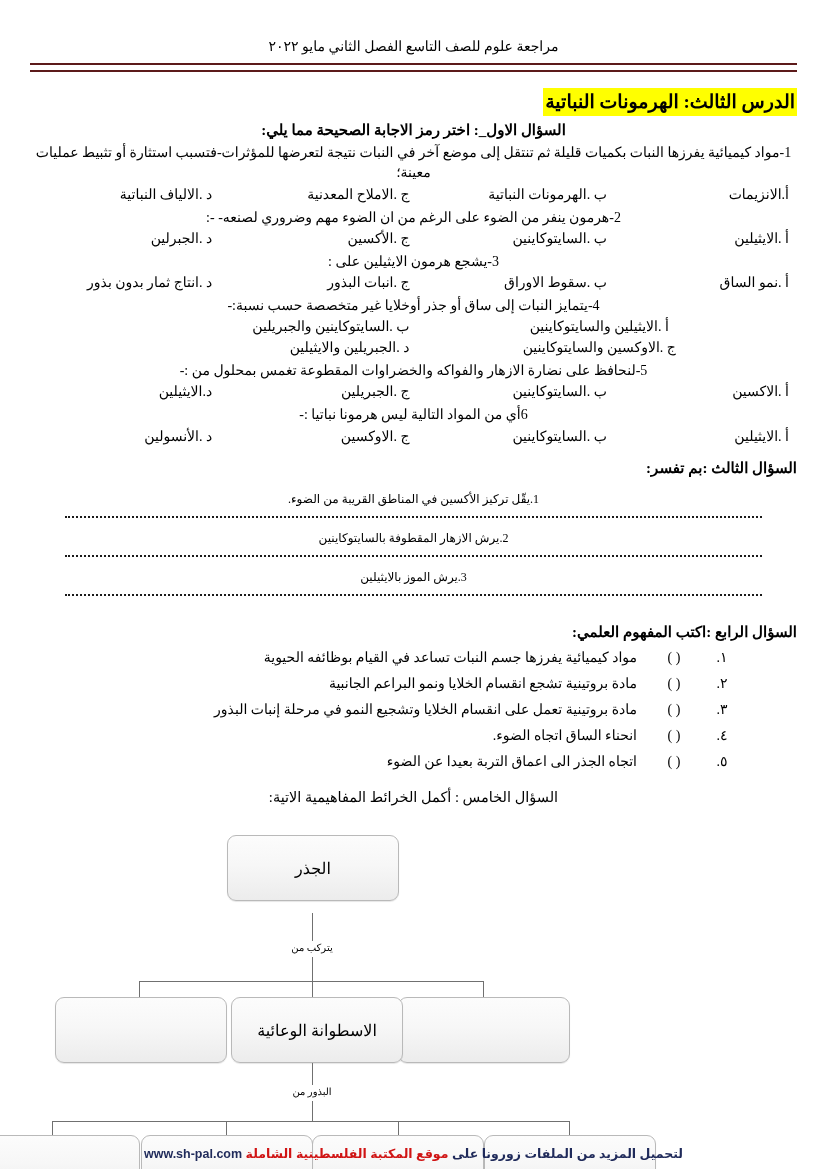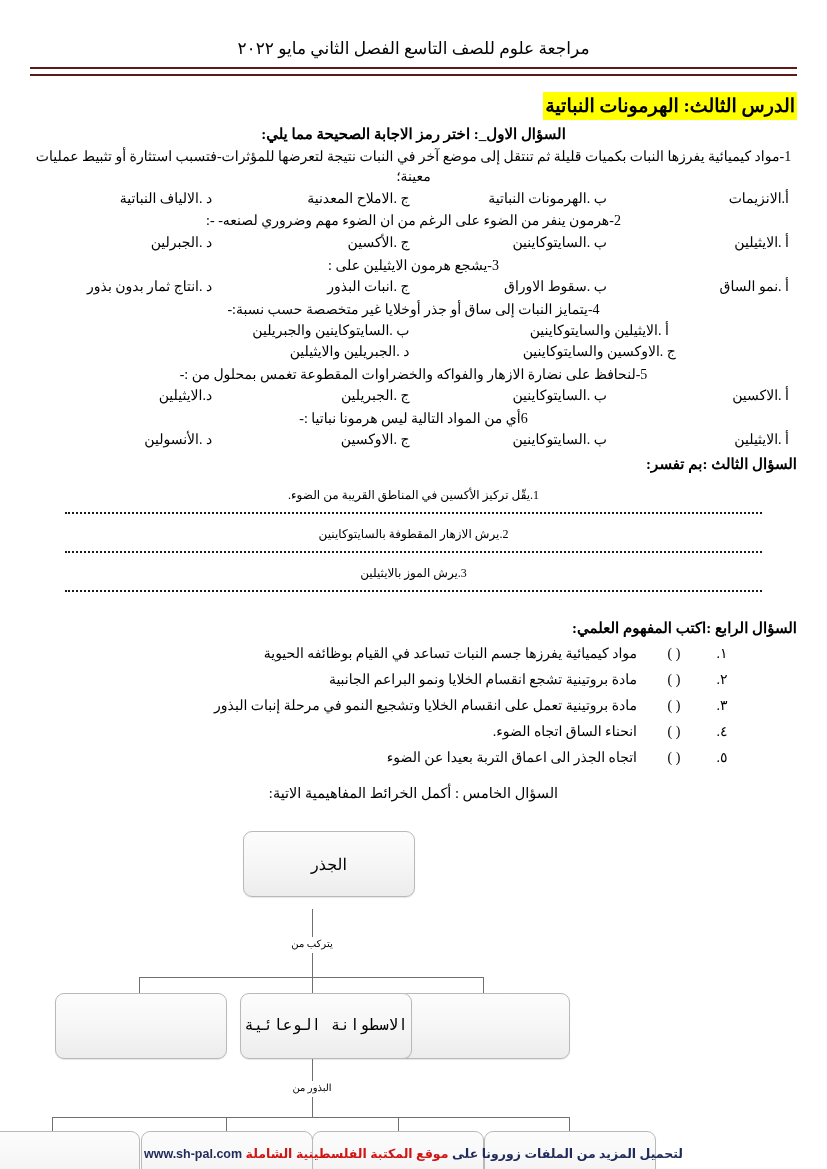--- a/index.html
+++ b/index.html
@@ -23,21 +23,21 @@
     box-sizing: border-box;
     padding: 0 30px;
   }
 
   
   .doc-header {
     padding-top: 38px;
     text-align: center;
   }
   .doc-title {
-    font-size: 17px;
+    font-size: 14px;
     font-weight: 400;
     letter-spacing: 0.2px;
     line-height: 1.3;
     direction: rtl;
   }
   .header-rule {
     margin-top: 7px;
     height: 5px;
     border-top: 2px solid #5c1a1a;
     border-bottom: 2px solid #5c1a1a;
@@ -276,21 +276,21 @@
     </div>
 
     <div class="stem">6أي من المواد التالية ليس هرمونا نباتيا :-</div>
     <div class="choices">
       <span class="choice">أ .الايثيلين</span>
       <span class="choice">ب .السايتوكاينين</span>
       <span class="choice">ج .الاوكسين</span>
       <span class="choice">د .الأنسولين</span>
     </div>
 
-    <div class="q-heading" style="margin-top:4px;">السؤال الثالث :بم تفسر:</div>
+    <div class="q-heading" style="margin-top:12px;">السؤال الثالث :بم تفسر:</div>
 
     <div class="explain-item">1.يقّل تركيز الأكسين في المناطق القريبة من الضوء.</div>
     <div class="dotline"></div>
 
     <div class="explain-item">2.يرش الازهار المقطوفة بالسايتوكاينين</div>
     <div class="dotline"></div>
 
     <div class="explain-item">3.يرش الموز بالايثيلين</div>
     <div class="dotline"></div>
 
@@ -321,35 +321,35 @@
         <span class="concept-num">٥.</span>
         <span class="concept-blank">(          )</span>
         <span class="concept-text">اتجاه الجذر الى اعماق التربة بعيدا عن الضوء</span>
       </div>
     </div>
 
     <div class="q5-heading">السؤال الخامس : أكمل الخرائط المفاهيمية الاتية:</div>
 
     <div class="map">
 
-      <div class="node" style="right:382px; top:12px; width:172px; height:66px;">الجذر</div>
+      <div class="node" style="right:398px; top:12px; width:172px; height:66px;">الجذر</div>
 
       <div class="connector v-line" style="right:484px; top:90px; height:28px;"></div>
       <div class="edge-label" style="right:455px; top:118px; width:60px;">يتركب من</div>
 
       <div class="connector v-line" style="right:484px; top:134px; height:24px;"></div>
 
       <div class="connector h-line" style="right:313px; top:158px; width:345px;"></div>
 
       <div class="connector v-line" style="right:313px; top:158px; height:16px;"></div>
       <div class="connector v-line" style="right:484px; top:158px; height:16px;"></div>
       <div class="connector v-line" style="right:657px; top:158px; height:16px;"></div>
 
       <div class="node" style="right:227px; top:174px; width:172px; height:66px;"></div>
-      <div class="node" style="right:385px; top:174px; width:172px; height:66px;font-family:Liberation Mono, monospace;">الاسطوانة الوعائية</div>
+      <div class="node" style="right:394px; top:174px; width:172px; height:66px;">الاسطوانة الوعائية</div>
       <div class="node" style="right:570px; top:174px; width:172px; height:66px;"></div>
 
       <div class="connector v-line" style="right:484px; top:240px; height:22px;"></div>
       <div class="edge-label" style="right:455px; top:262px; width:60px;">البذور من</div>
       <div class="connector v-line" style="right:484px; top:278px; height:20px;"></div>
 
       <div class="connector h-line" style="right:227px; top:298px; width:518px;"></div>
 
       <div class="connector v-line" style="right:227px; top:298px; height:14px;"></div>
       <div class="connector v-line" style="right:398px; top:298px; height:14px;"></div>

